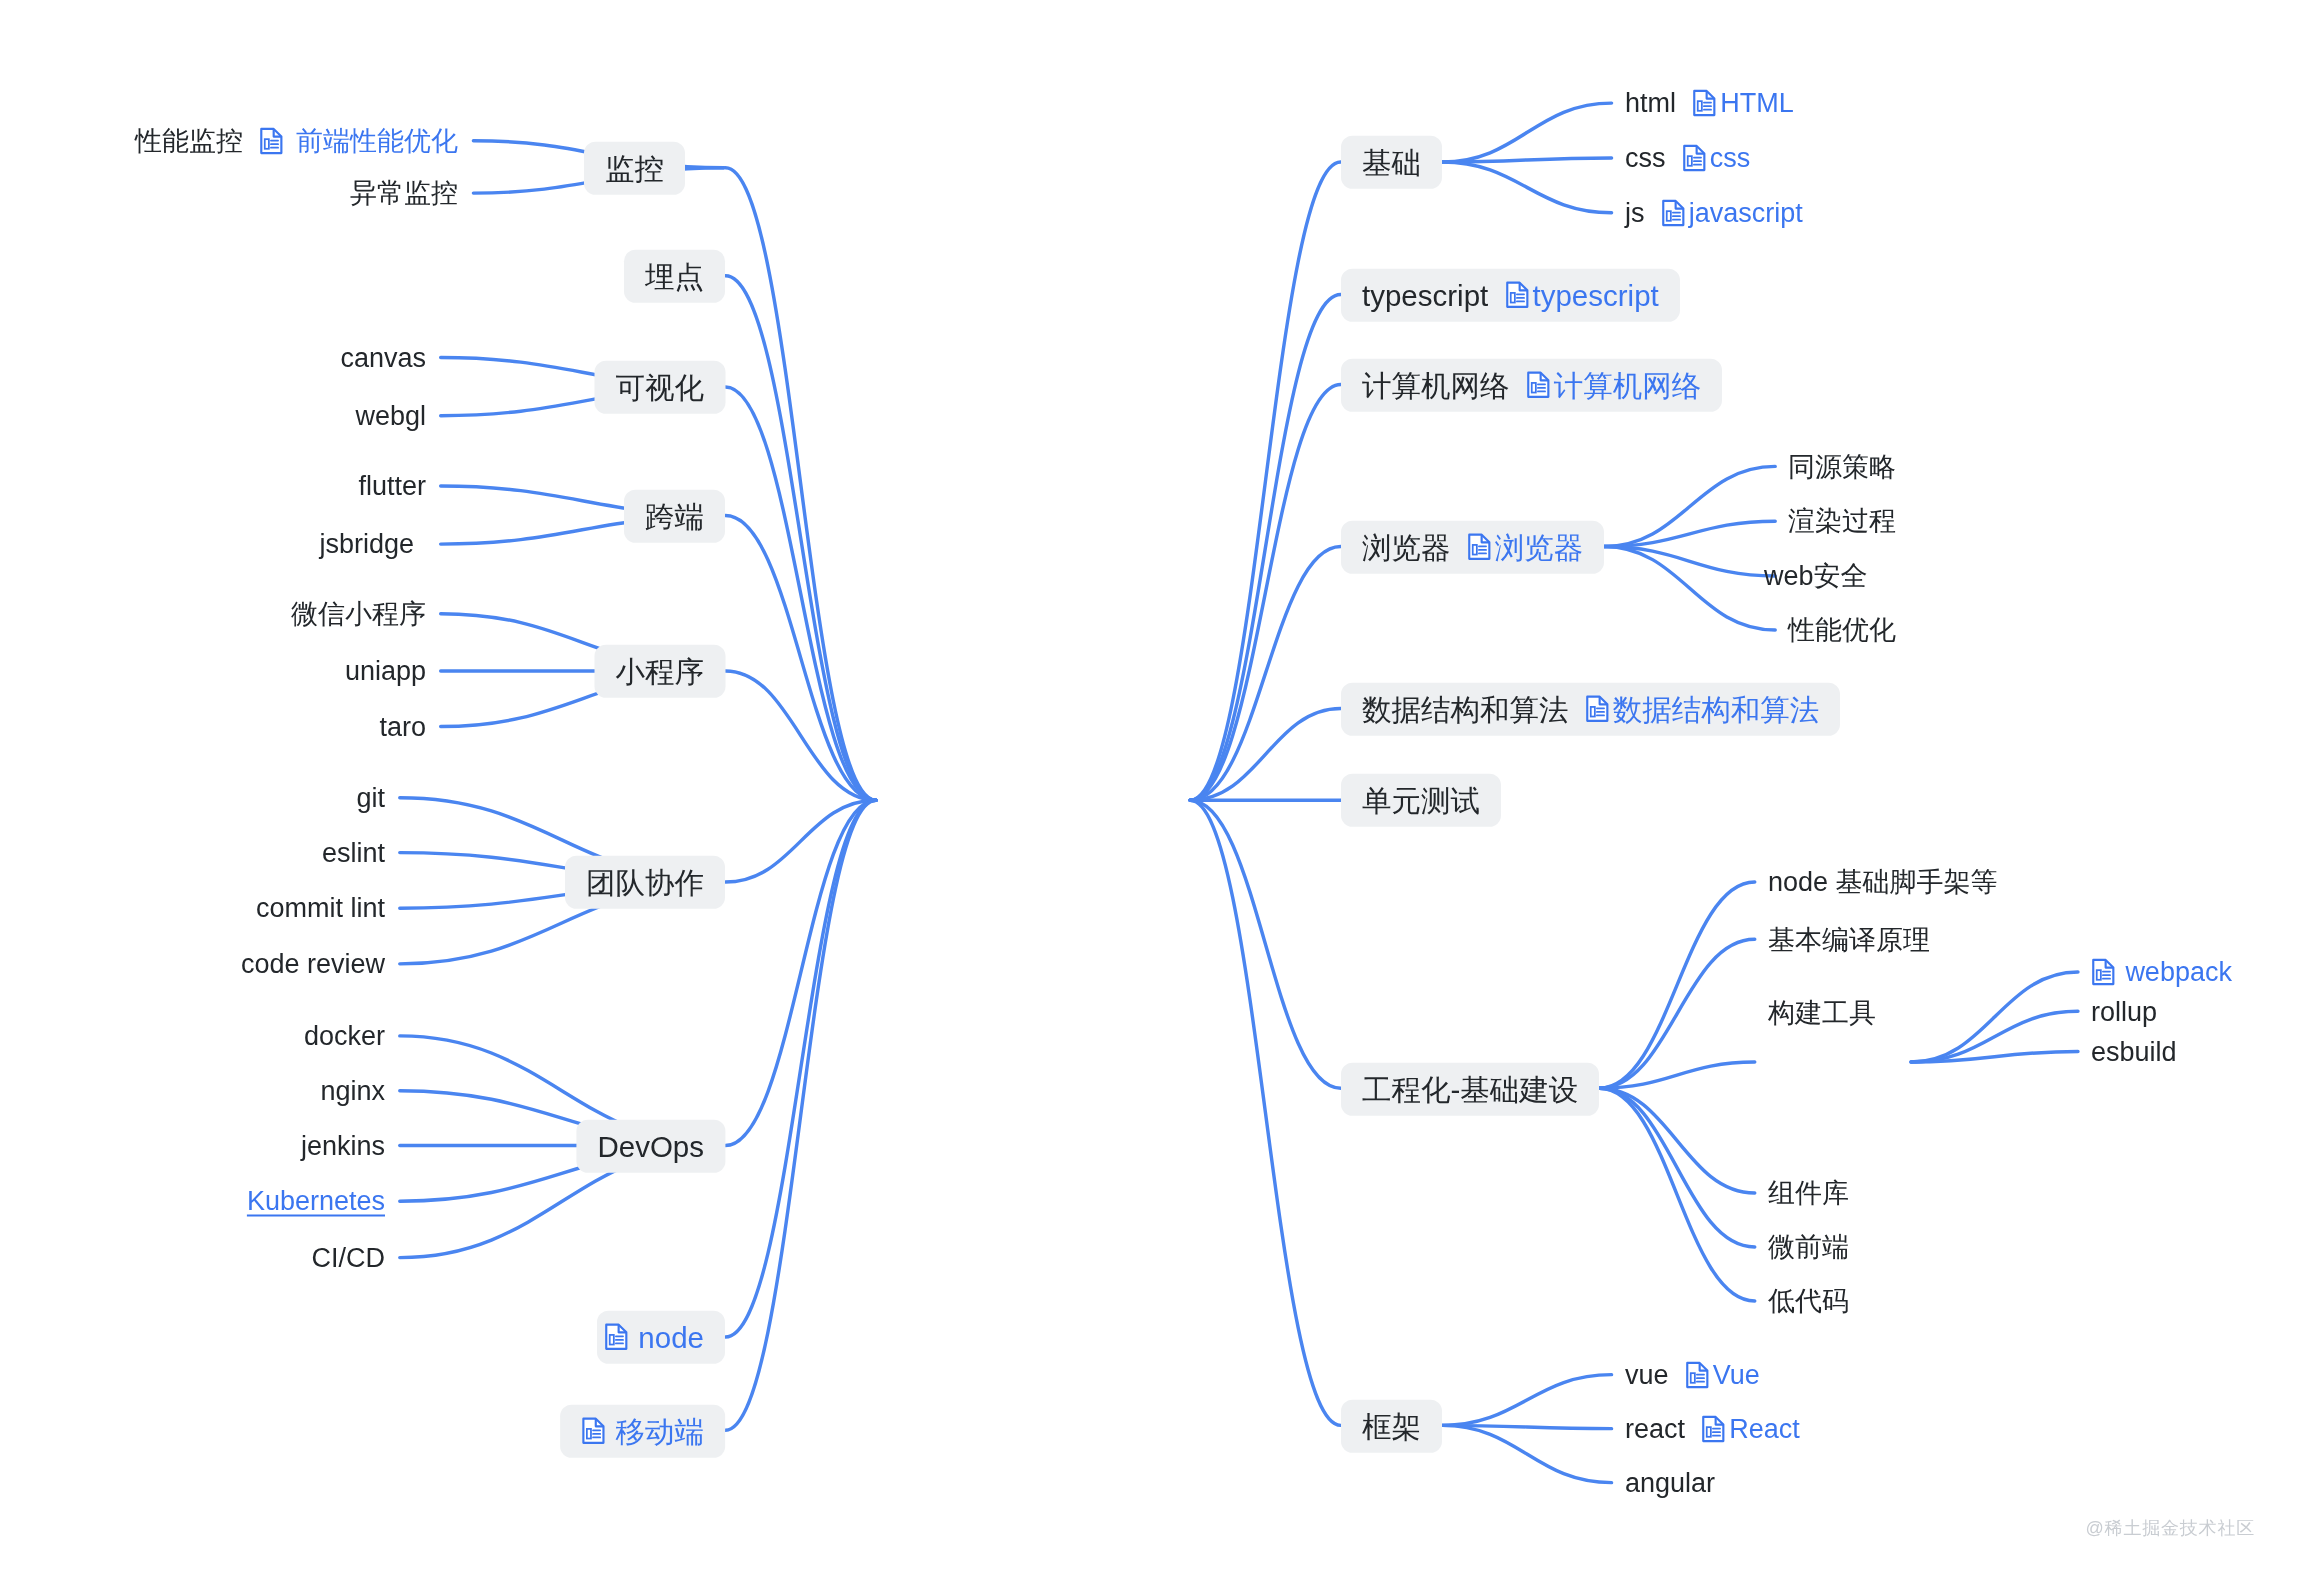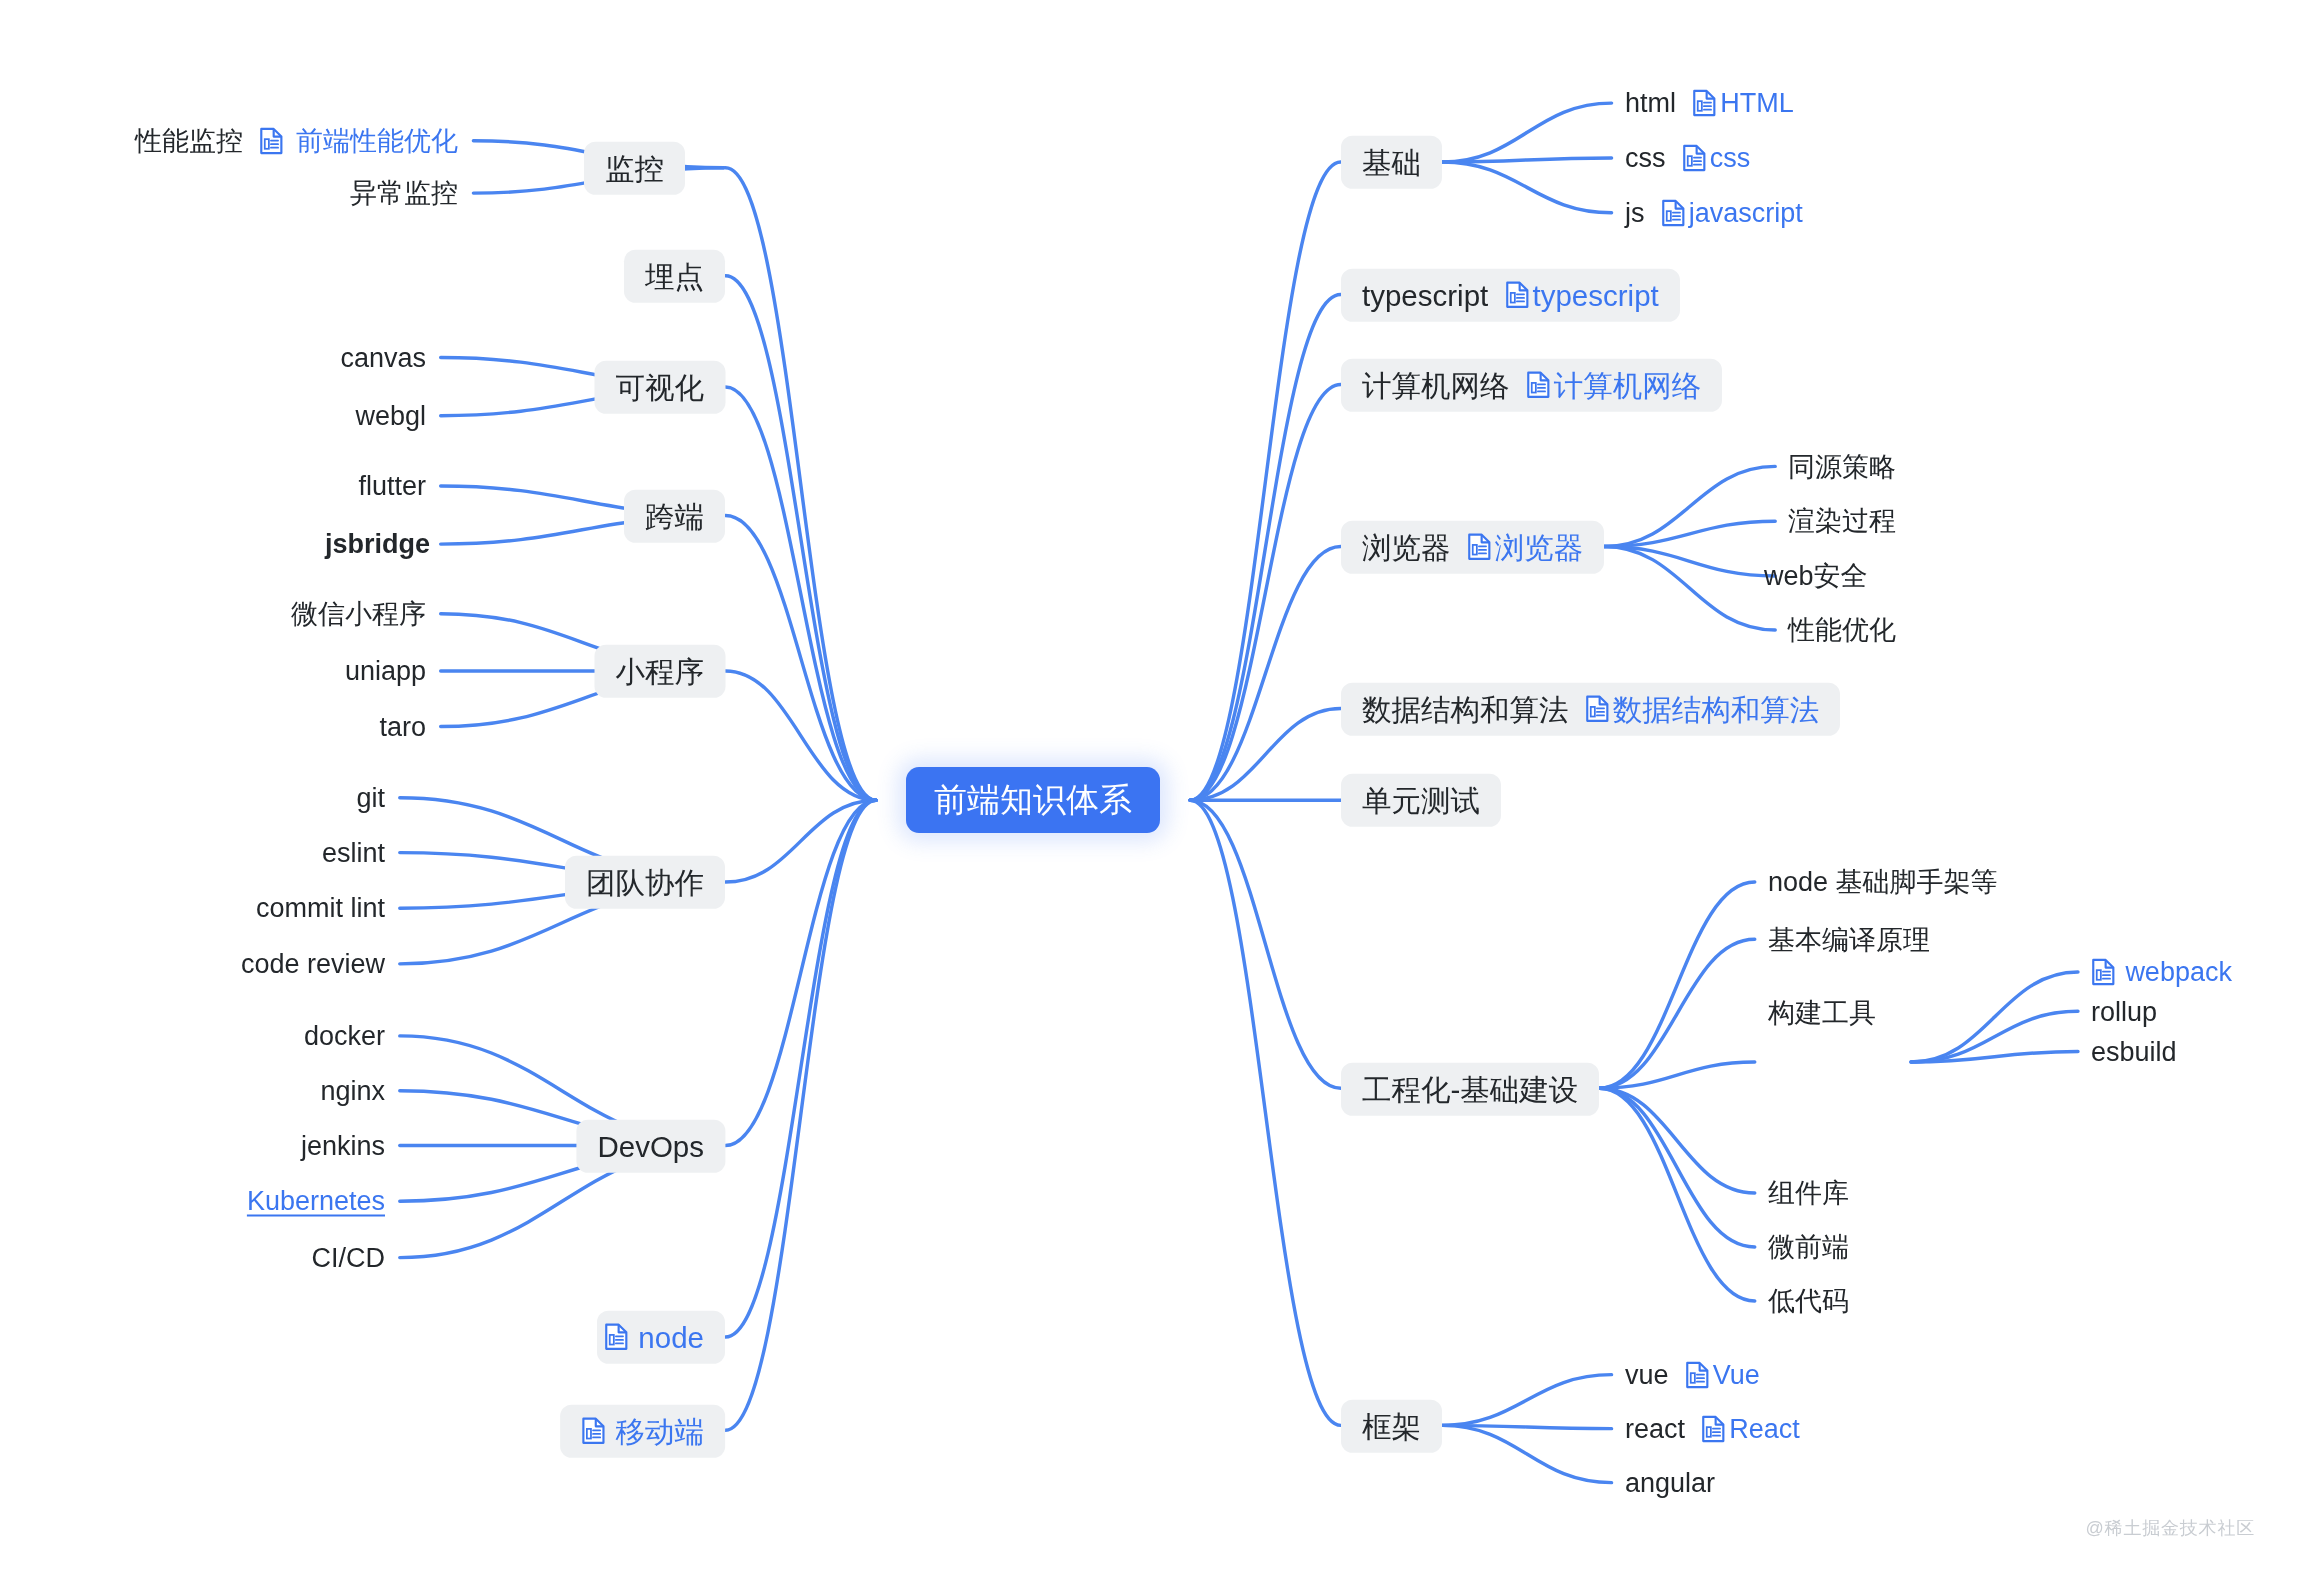--- a/index.html
+++ b/index.html
@@ -78,21 +78,20 @@
       <path d="M 2335 1298 C 2426.8 1298, 2447.2 1236, 2539 1236" stroke="#4a85f0" stroke-width="4.2" fill="none" stroke-linecap="round"></path>
       <path d="M 2335 1298 C 2426.8 1298, 2447.2 1285, 2539 1285" stroke="#4a85f0" stroke-width="4.2" fill="none" stroke-linecap="round"></path>
       <path d="M 1954 1330 C 2039.5 1330, 2058.5 1458, 2144 1458" stroke="#4a85f0" stroke-width="4.2" fill="none" stroke-linecap="round"></path>
       <path d="M 1954 1330 C 2039.5 1330, 2058.5 1524, 2144 1524" stroke="#4a85f0" stroke-width="4.2" fill="none" stroke-linecap="round"></path>
       <path d="M 1954 1330 C 2039.5 1330, 2058.5 1590, 2144 1590" stroke="#4a85f0" stroke-width="4.2" fill="none" stroke-linecap="round"></path>
       <path d="M 1454 978 C 1536.8 978, 1555.2 1742, 1638 1742" stroke="#4a85f0" stroke-width="4.2" fill="none" stroke-linecap="round"></path>
       <path d="M 1762 1742 C 1855.15 1742, 1875.85 1680, 1969 1680" stroke="#4a85f0" stroke-width="4.2" fill="none" stroke-linecap="round"></path>
       <path d="M 1762 1742 C 1855.15 1742, 1875.85 1746, 1969 1746" stroke="#4a85f0" stroke-width="4.2" fill="none" stroke-linecap="round"></path>
       <path d="M 1762 1742 C 1855.15 1742, 1875.85 1812, 1969 1812" stroke="#4a85f0" stroke-width="4.2" fill="none" stroke-linecap="round"></path>
     </svg>
-<div class="root" style="left: 1033px; top: 800px;"><span class="lbl">前端知识体系</span></div>
     <div class="node boxed right-anchor" style="left: 685px; top: 168px;">
       <span class="lbl">监控</span>
     </div>
     <div class="node plain right-anchor" style="left: 458px; top: 141px;">
       <span class="lbl sm">性能监控</span>
       <span style="display: inline-flex; align-items: center; gap: 12px; margin-left: 8.2px;">
         <span style="display: inline-flex;">
           <svg class="doc-icon" viewBox="0 0 24 26" fill="none" xmlns="http://www.w3.org/2000/svg">
             <path d="M2.2 1.2h12.1l7.5 7.4v16.2H2.2z" stroke="#3b76f0" stroke-width="2.1" fill="#fff" stroke-linejoin="round"></path>
             <path d="M14.3 1.4v7.3h7.2" stroke="#3b76f0" stroke-width="2.1" fill="none" stroke-linejoin="round"></path>
@@ -117,21 +116,21 @@
     </div>
     <div class="node plain right-anchor" style="left: 426px; top: 416px;">
       <span class="lbl sm">webgl</span>
     </div>
     <div class="node boxed right-anchor" style="left: 725px; top: 516px;">
       <span class="lbl">跨端</span>
     </div>
     <div class="node plain right-anchor" style="left: 426px; top: 486px;">
       <span class="lbl sm">flutter</span>
     </div>
-    <div class="node plain right-anchor" style="left: 430px; top: 544px; font-weight: bold;">
+    <div class="node plain right-anchor" style="left: 414px; top: 544px;">
       <span class="lbl sm">jsbridge</span>
     </div>
     <div class="node boxed right-anchor" style="left: 725px; top: 671px;">
       <span class="lbl">小程序</span>
     </div>
     <div class="node plain right-anchor" style="left: 426px; top: 614px;">
       <span class="lbl sm">微信小程序</span>
     </div>
     <div class="node plain right-anchor" style="left: 426px; top: 671px;">
       <span class="lbl sm">uniapp</span>

